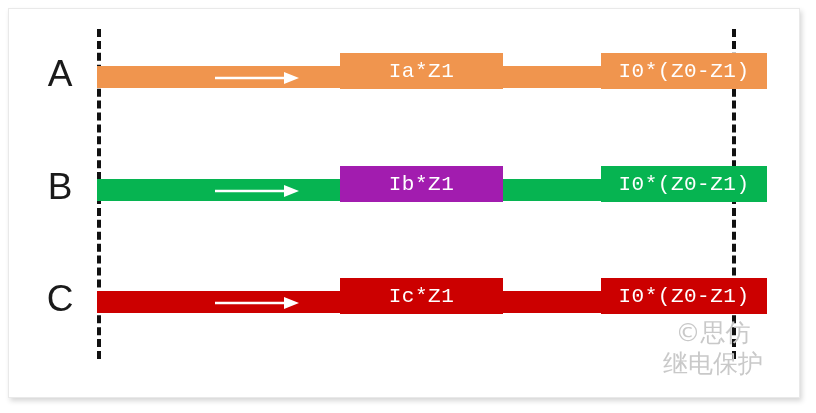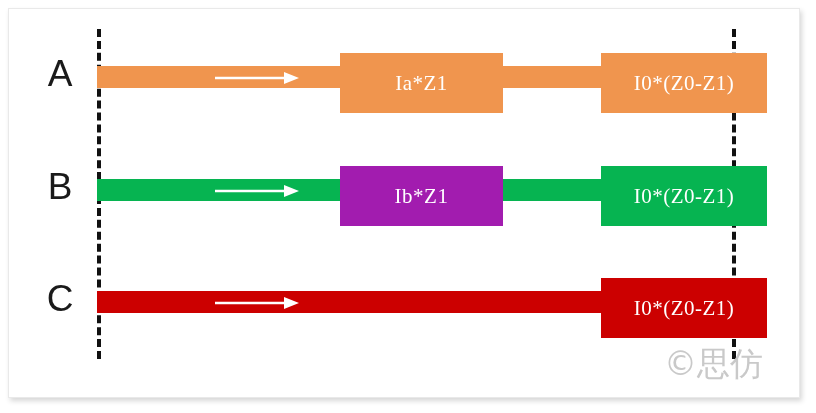--- a/index.html
+++ b/index.html
@@ -76,26 +76,26 @@
     left: 88px;
     top: 21px;
     width: 637px;
     height: 22px;
   }
 
   
   .block {
     position: absolute;
     top: 0;
-    height: 60px;
+    height: 36px;
     display: flex;
     align-items: center;
     justify-content: center;
     color: #ffffff;
-    font-family: Liberation Serif, serif;
+    font-family: Liberation Mono, monospace;
     font-size: 21px;
     letter-spacing: 0.5px;
     white-space: nowrap;
     box-sizing: border-box;
   }
   .block-1 { left: 243px; width: 163px; }
   .block-2 { left: 504px; width: 166px; }
 
   
   .arrow {
@@ -108,21 +108,21 @@
   }
 
   
   .watermark {
     position: absolute;
     right: 36px;
     bottom: 18px;
     text-align: center;
     color: #c9c9c9;
     font-family: "DejaVu Sans", sans-serif;
-    font-size: 33px;
+    font-size: 25px;
     line-height: 31px;
     user-select: none;
   }
   .watermark div { white-space: nowrap; }
 </style>
 </head>
 <body style="background: rgb(255, 255, 255);">
 
 <div id="canvas">
   <div class="card">
@@ -156,27 +156,29 @@
           <line x1="0" y1="7" x2="74" y2="7" stroke="#ffffff" stroke-width="2.6"></line>
           <polygon points="84,7 69,1 69,13" fill="#ffffff"></polygon>
         </svg>
       </div>
     </div>
 
     <div class="phase-row row-c">
       <div class="phase-letter">C</div>
 
       <div class="conductor" id="cond-c" style="background: rgb(204, 0, 0);">
+        <div class="block block-1" id="blk-c1" style="background: rgb(204, 0, 0); top: -13px;">Ic*Z1</div>
         <div class="block block-2" id="blk-c2" style="background: rgb(204, 0, 0); top: -13px;">I0*(Z0-Z1)</div>
 
         <svg class="arrow" viewBox="0 0 84 14">
           <line x1="0" y1="7" x2="74" y2="7" stroke="#ffffff" stroke-width="2.6"></line>
           <polygon points="84,7 69,1 69,13" fill="#ffffff"></polygon>
         </svg>
       </div>
     </div>
 
     <div class="watermark" style="color: rgb(201, 201, 201);">
       <div>©思仿</div>
+      <div>继电保护</div>
     </div>
 
   </div>
 </div>
 
 </body></html>

